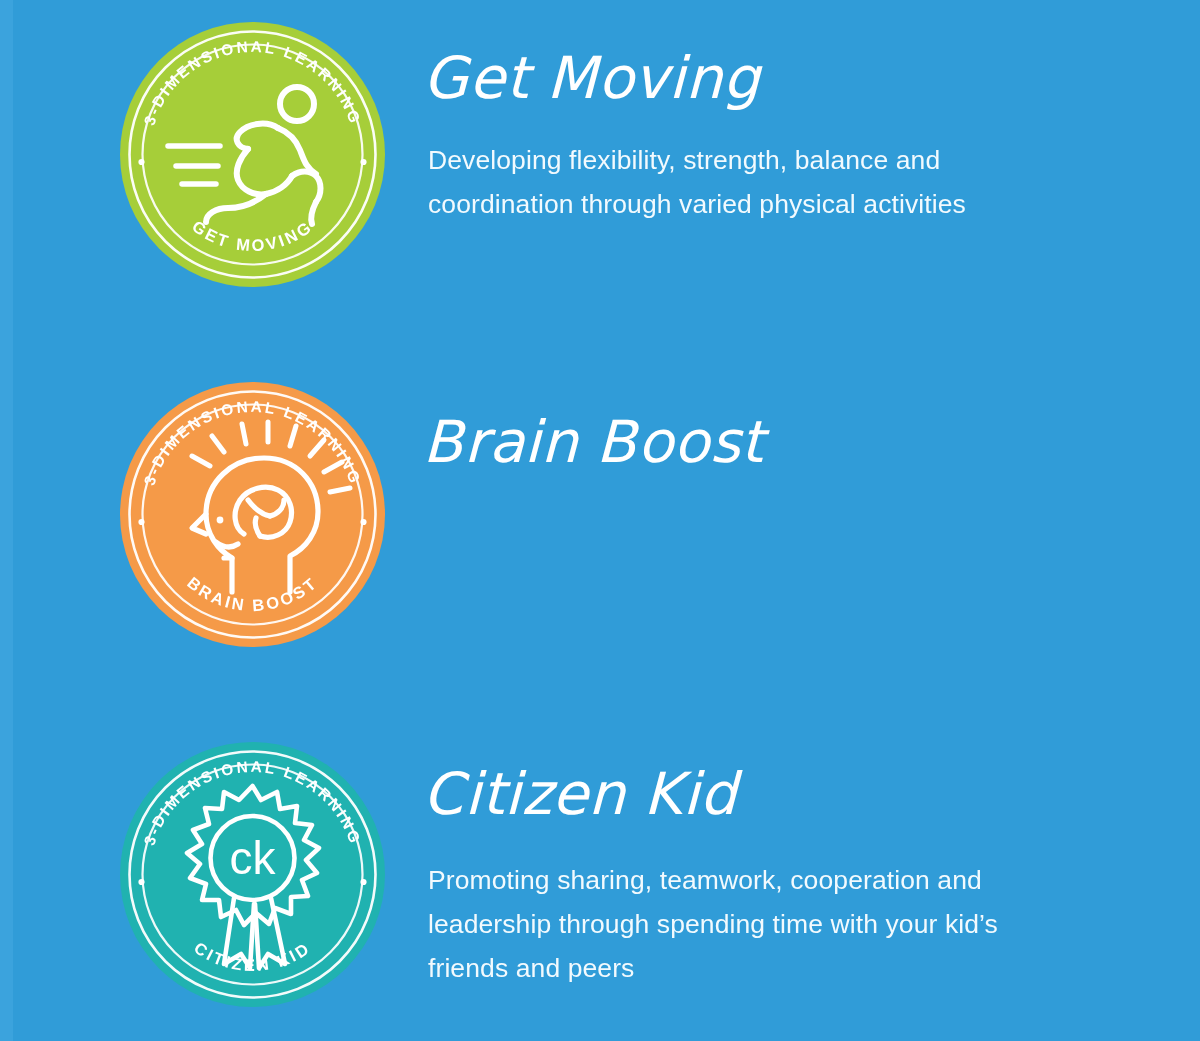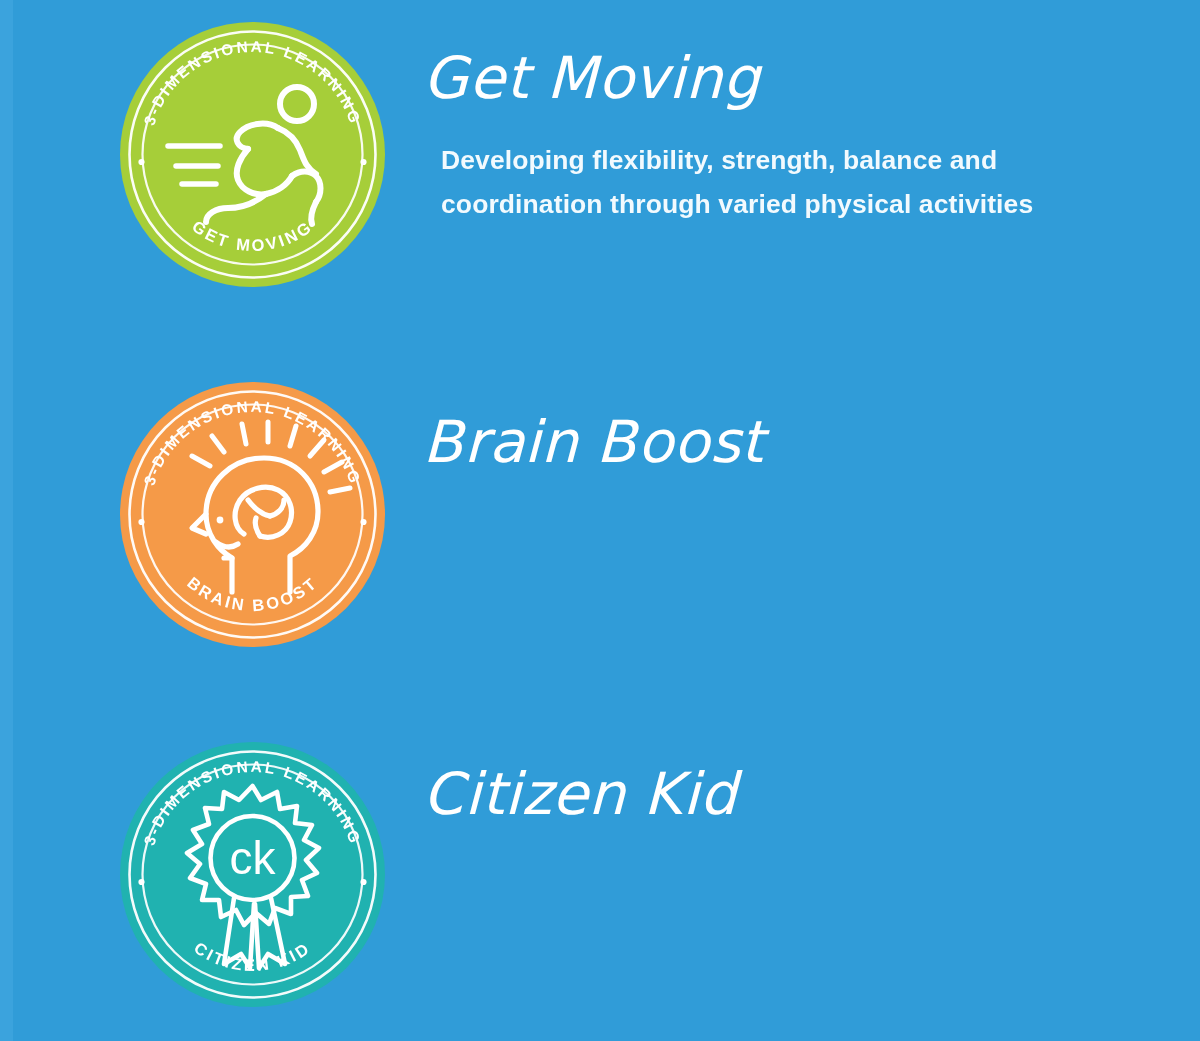--- a/index.html
+++ b/index.html
@@ -84,23 +84,23 @@
     margin: 0 0 30px 0;
     white-space: nowrap;
     transform: skewX(-4deg);
     transform-origin: left center;
   }
 
   .body-text {
     color: #f2fafe;
     font-size: 26.5px;
     line-height: 1.66;
-    font-weight: 700;
+    font-weight: 400;
     letter-spacing: 0.1px;
-    margin: 13px;
+    margin: 0;
     max-width: 640px;
   }
 
   
   .row-1 .text-cell { padding-top: 26px; }
   .row-2 .text-cell { padding-top: 30px; }
   .row-3 .text-cell { padding-top: 22px; }
   .row-2 .heading, .row-3 .heading { margin-bottom: 34px; }
 </style>
 </head>
@@ -238,16 +238,17 @@
 
             <path d="M 114 156 L 104 222 L 121 212 L 130 226 L 134 162"></path>
             <path d="M 151 156 L 165 222 L 148 212 L 139 226 L 135 162"></path>
           </g>
           <text x="132.5" y="132" text-anchor="middle" fill="#ffffff" stroke="none" font-family="'Liberation Sans', sans-serif" font-size="46" font-weight="400">ck</text>
         </svg>
       </div>
     </div>
     <div class="text-cell">
       <h2 class="heading">Citizen Kid</h2>
+      <p class="body-text">Promoting sharing, teamwork, cooperation and leadership through spending time with your kid’s friends and peers</p>
     </div>
   </div>
 
 </div>
 
 </body></html>

